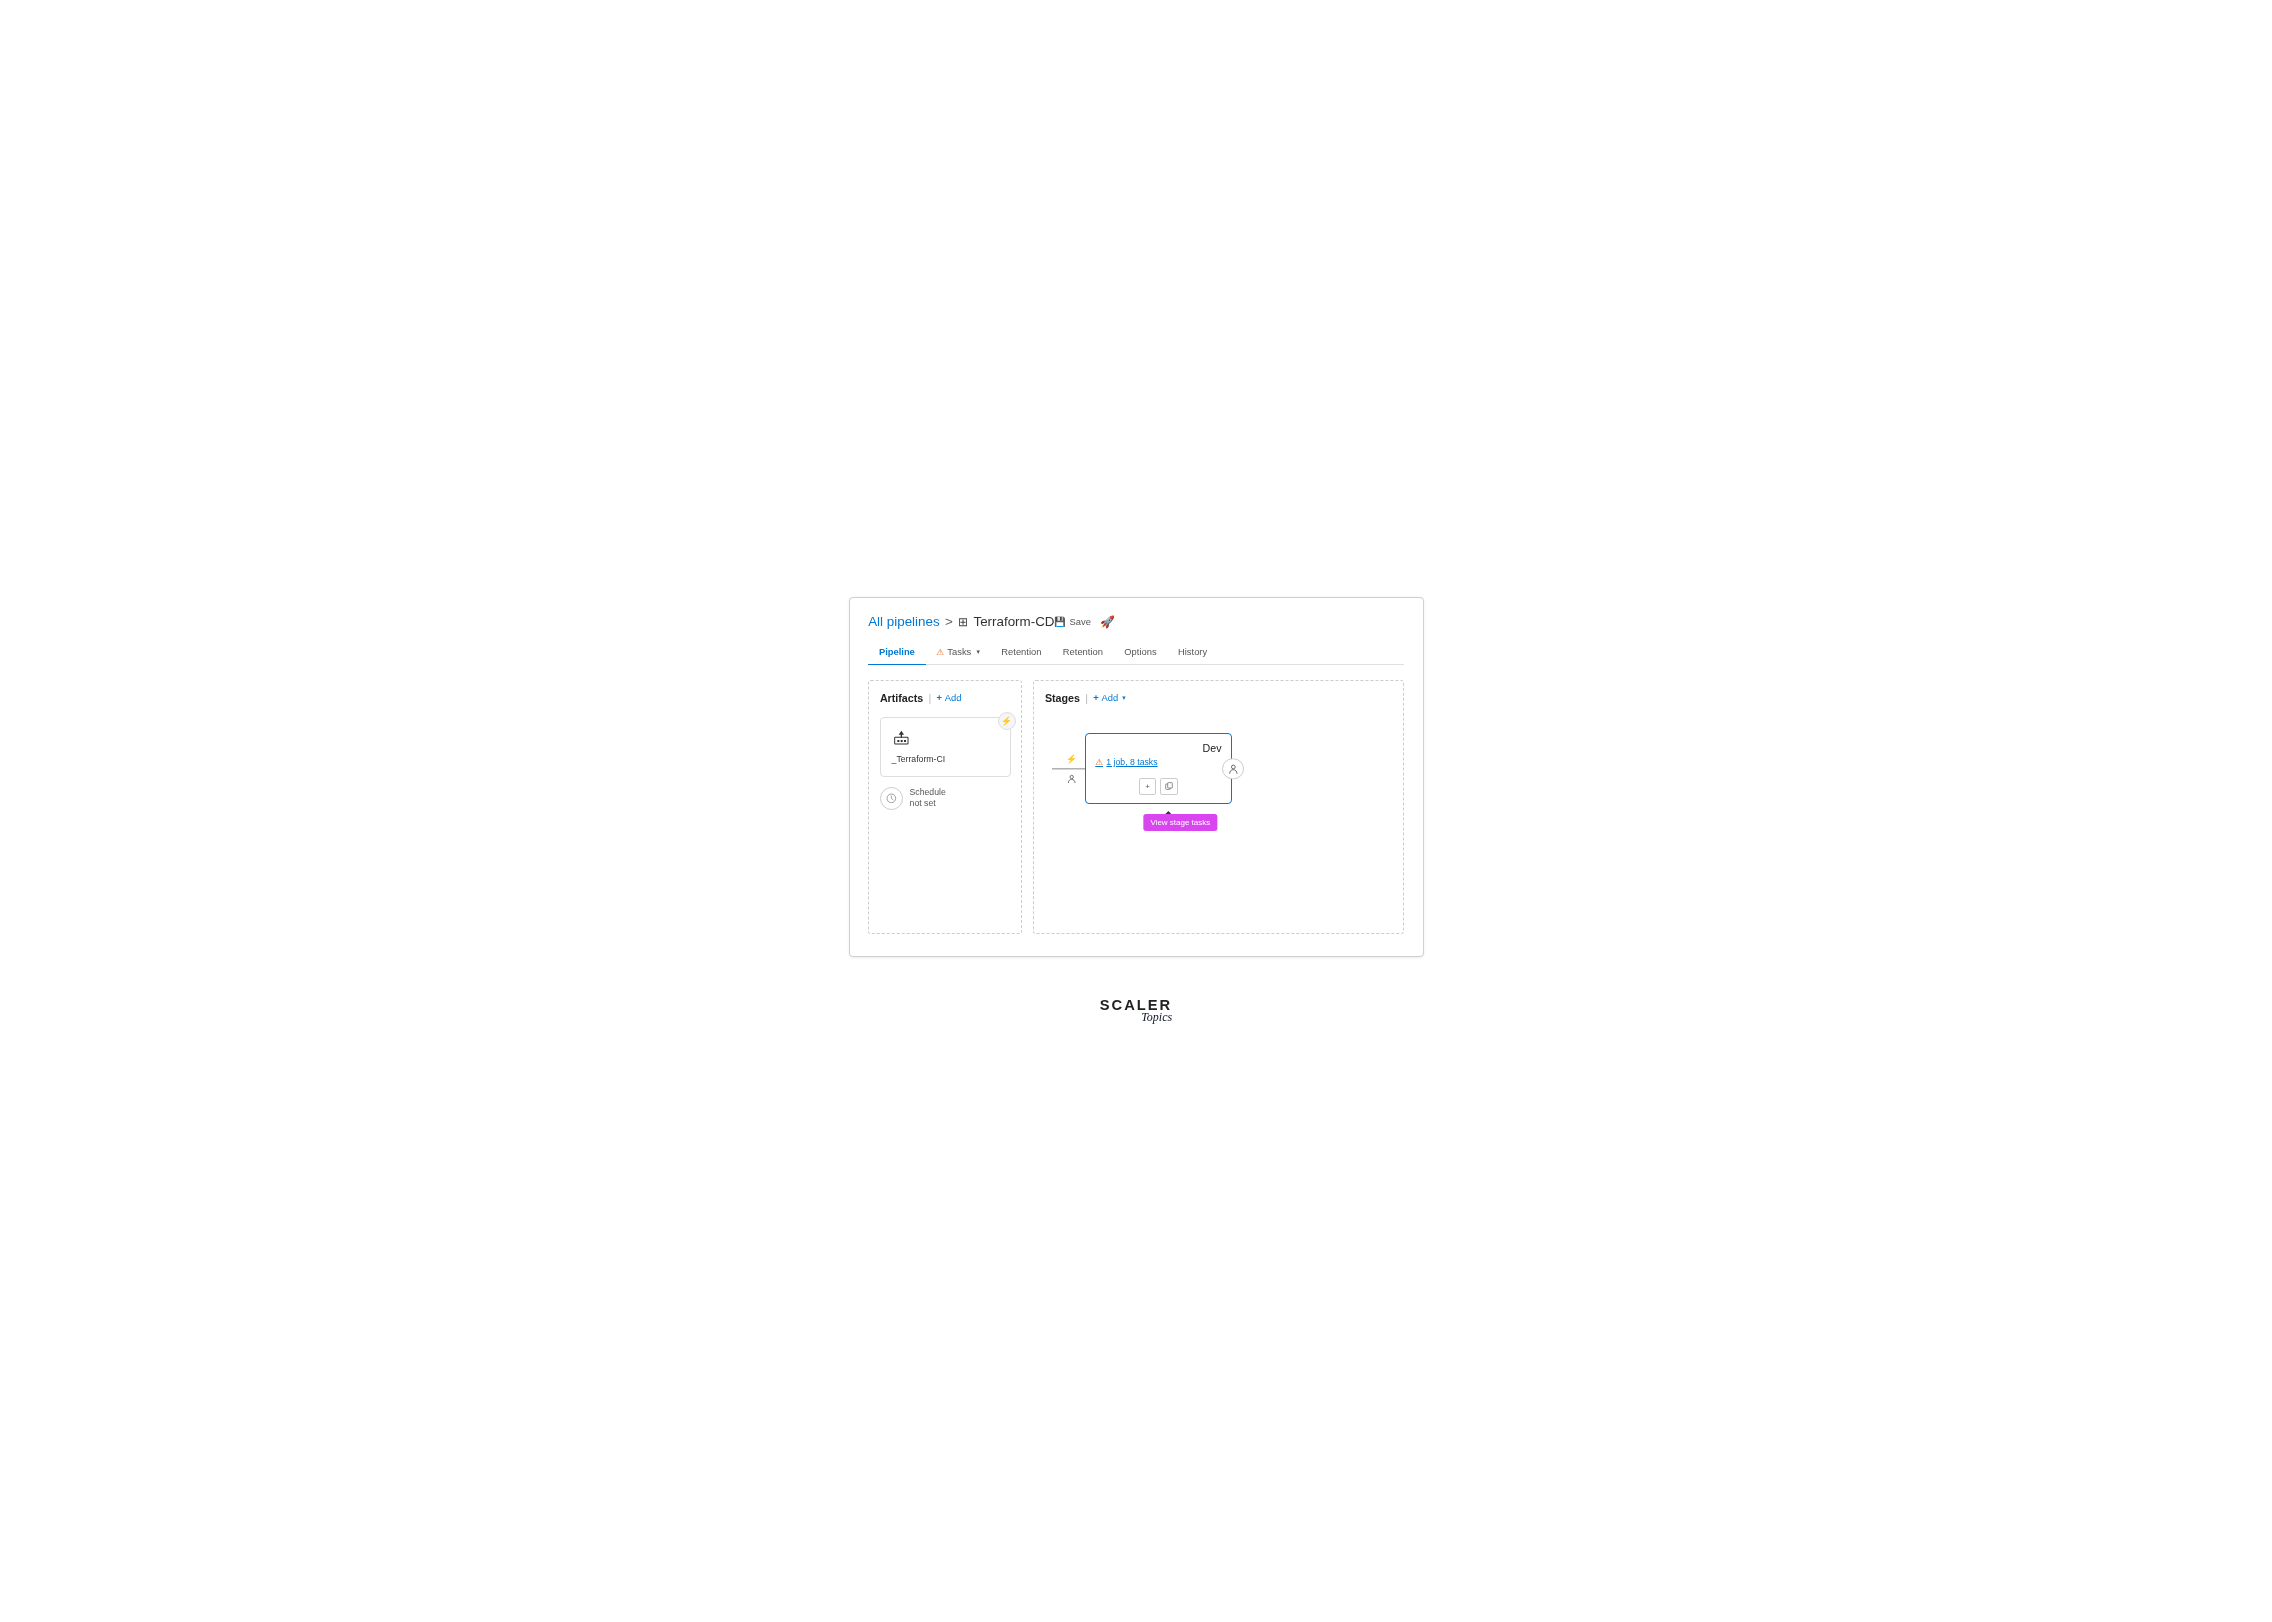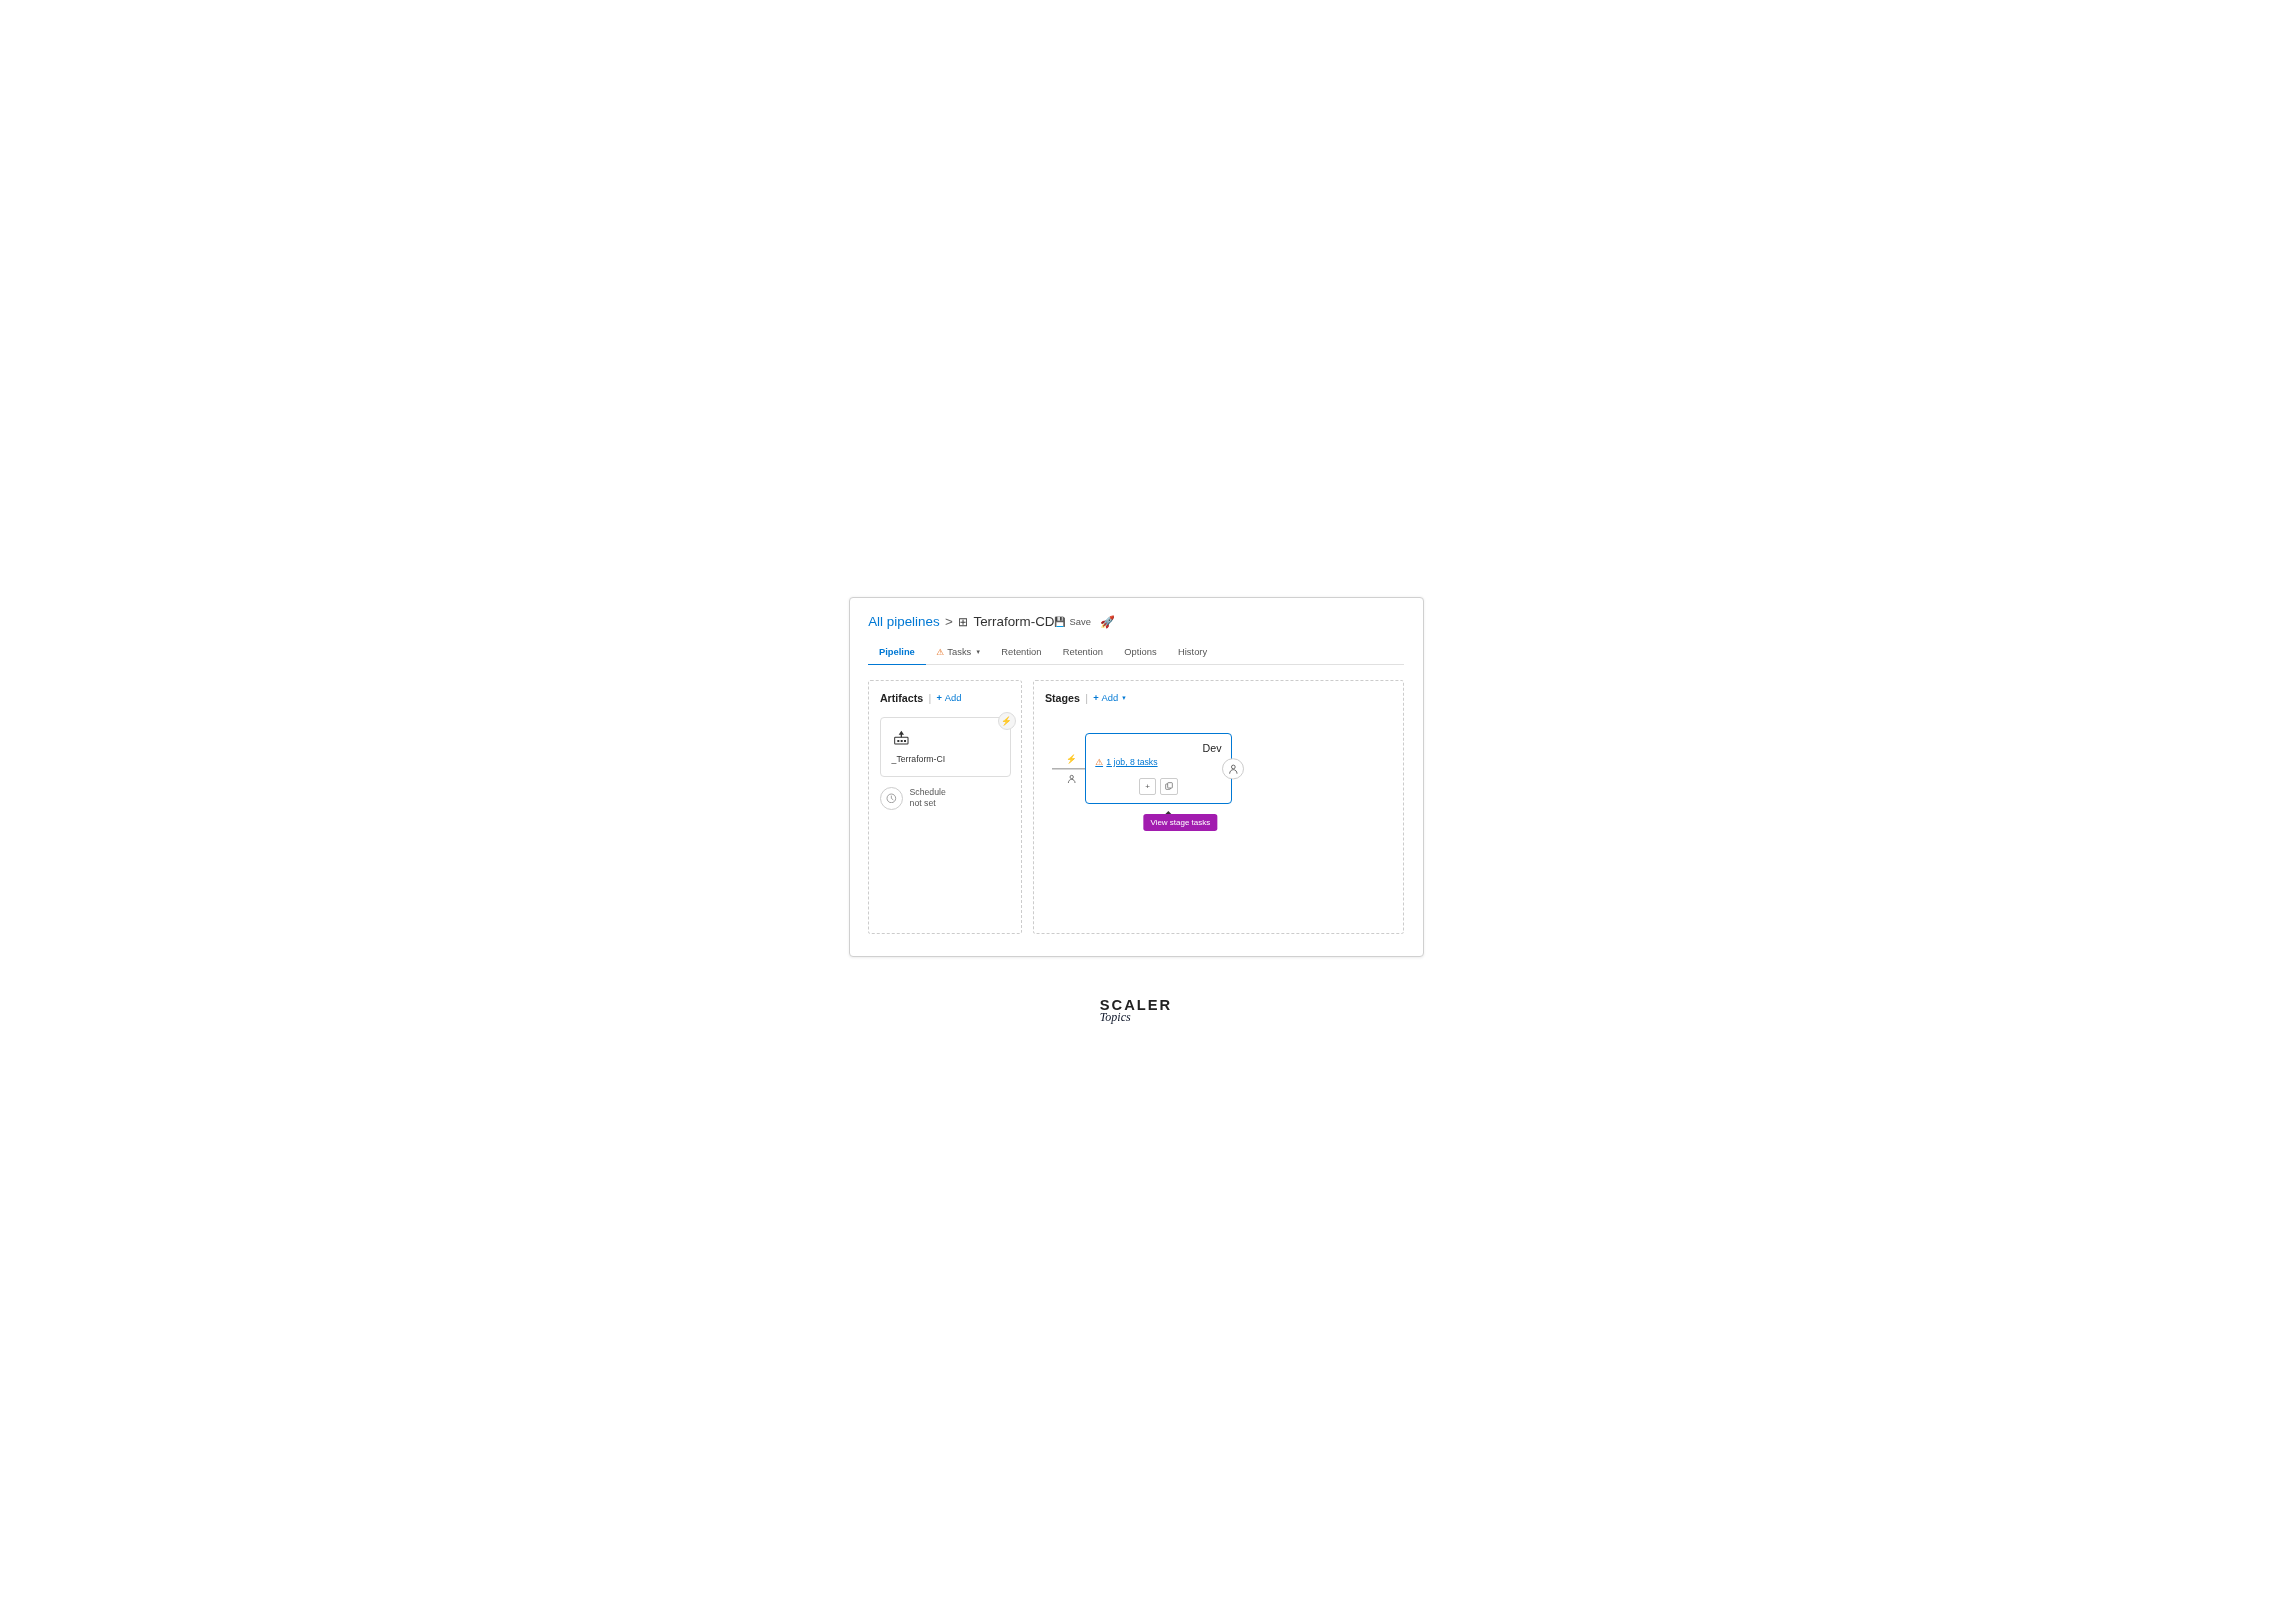--- a/index.html
+++ b/index.html
@@ -338,21 +338,21 @@
       color: #555;
       cursor: pointer;
     }
 
     
     .tooltip {
       position: absolute;
       bottom: -28px;
       left: 50%;
       transform: translateX(-20%);
-      background: #a21caf;
+      background: #d946ef;
       color: #fff;
       font-size: 8px;
       padding: 4px 6.7px;
       border-radius: 2.7px;
       white-space: nowrap;
       z-index: 10;
     }
     .tooltip::before {
       content: '';
       position: absolute;
@@ -361,21 +361,21 @@
       border-left: 3.3px solid transparent;
       border-right: 3.3px solid transparent;
       border-bottom: 3.3px solid #333;
     }
 
     
     .logo-area {
       margin-top: 40px;
       display: flex;
       flex-direction: column;
-      align-items: flex-start;
+      align-items: flex-end;
     }
     .logo-scaler {
       font-size: 14.7px;
       font-weight: 900;
       letter-spacing: 2px;
       color: #222;
     }
     .logo-topics {
       font-size: 12px;
       color: #0f172a;

